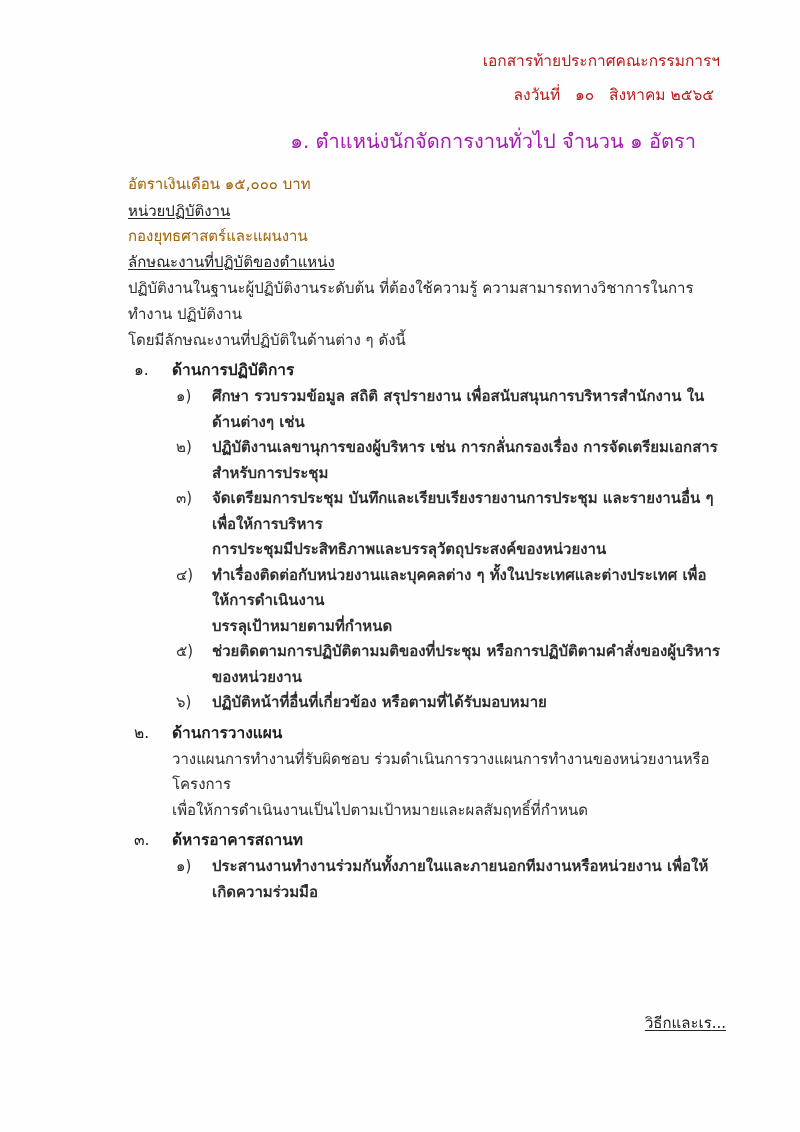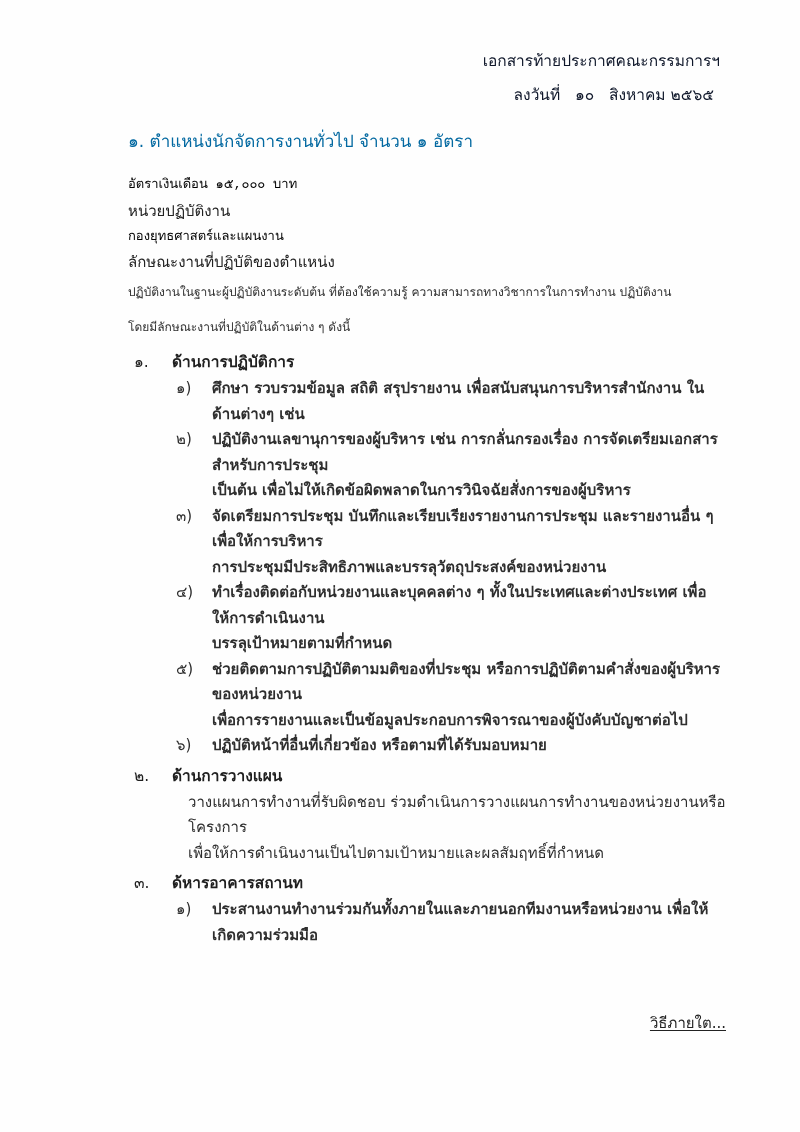--- a/index.html
+++ b/index.html
@@ -35,57 +35,57 @@
 
   
   .doc-header {
     text-align: right;
     margin: 0 0 6px 0;
     padding-right: 6px;
   }
   .doc-header .hline {
     font-size: 15.5px;
     line-height: 34px;
-    color: #0f172a;
+    color: #b91c1c;
     white-space: pre;
   }
   .doc-header .hline.second {
     padding-right: 6px;
   }
 
   
   .doc-title {
-    text-align: left;
-    font-size: 17px;
+    text-align: right;
+    font-size: 20px;
     line-height: 30px;
-    color: #0369a1;
+    color: #a21caf;
     margin: 14px 0 16px 0;
     padding-right: 30px;
   }
 
   
   .line {
-    font-size: 13px;
+    font-size: 15px;
     line-height: 25.5px;
-    color: #000000;
-    font-family: Liberation Mono, monospace;
+    color: #a16207;
   }
 
   .label-underline {
     font-size: 15px;
     line-height: 26px;
     color: #222;
+    text-decoration: underline;
     text-underline-offset: 2px;
     display: inline-block;
   }
   .label-row { line-height: 26px; }
 
   .para {
-    font-size: 12px;
-    line-height: 35px;
+    font-size: 15px;
+    line-height: 26px;
     color: #2e2e2e;
   }
 
   
   .section {
     margin-top: 4px;
   }
   .section-head {
     display: flex;
     align-items: baseline;
@@ -105,21 +105,21 @@
     font-weight: bold;
   }
 
   
   .section-body {
     margin-left: 44px;
     font-size: 15px;
     line-height: 25.5px;
     color: #2e2e2e;
   }
-  .section-body .bline { display: block; margin-left: 16px; }
+  .section-body .bline { display: block; }
 
   
   .subitem {
     display: flex;
     align-items: baseline;
     margin-left: 44px;
     font-size: 15px;
     line-height: 25.5px;
     color: #2e2e2e;
   }
@@ -189,42 +189,40 @@
       <div class="subitem">
         <span class="sub-num">๑)</span>
         <span class="sub-text">
           <span class="bline">ศึกษา รวบรวมข้อมูล สถิติ สรุปรายงาน เพื่อสนับสนุนการบริหารสำนักงาน ในด้านต่างๆ เช่น</span>
         </span>
       </div>
       <div class="subitem">
         <span class="sub-num">๒)</span>
         <span class="sub-text">
           <span class="bline">ปฏิบัติงานเลขานุการของผู้บริหาร เช่น การกลั่นกรองเรื่อง การจัดเตรียมเอกสารสำหรับการประชุม</span>
-          <span class="bline">เป็นต้น เพื่อไม่ให้เกิดข้อผิดพลาดในการวินิจฉัยสั่งการของผู้บริหาร</span>
         </span>
       </div>
       <div class="subitem">
         <span class="sub-num">๓)</span>
         <span class="sub-text">
           <span class="bline">จัดเตรียมการประชุม บันทึกและเรียบเรียงรายงานการประชุม และรายงานอื่น ๆ เพื่อให้การบริหาร</span>
           <span class="bline">การประชุมมีประสิทธิภาพและบรรลุวัตถุประสงค์ของหน่วยงาน</span>
         </span>
       </div>
       <div class="subitem">
         <span class="sub-num">๔)</span>
         <span class="sub-text">
           <span class="bline">ทำเรื่องติดต่อกับหน่วยงานและบุคคลต่าง ๆ ทั้งในประเทศและต่างประเทศ เพื่อให้การดำเนินงาน</span>
           <span class="bline">บรรลุเป้าหมายตามที่กำหนด</span>
         </span>
       </div>
       <div class="subitem">
         <span class="sub-num">๕)</span>
         <span class="sub-text">
           <span class="bline">ช่วยติดตามการปฏิบัติตามมติของที่ประชุม หรือการปฏิบัติตามคำสั่งของผู้บริหารของหน่วยงาน</span>
-          <span class="bline">เพื่อการรายงานและเป็นข้อมูลประกอบการพิจารณาของผู้บังคับบัญชาต่อไป</span>
         </span>
       </div>
       <div class="subitem">
         <span class="sub-num">๖)</span>
         <span class="sub-text">
           <span class="bline">ปฏิบัติหน้าที่อื่นที่เกี่ยวข้อง หรือตามที่ได้รับมอบหมาย</span>
         </span>
       </div>
     </div>
 
@@ -250,15 +248,15 @@
           <span class="bline">ประสานงานทำงานร่วมกันทั้งภายในและภายนอกทีมงานหรือหน่วยงาน เพื่อให้เกิดความร่วมมือ</span>
 
         </span>
       </div>
 
     </div>
 
   </div>
 
   <div class="doc-footer">
-    <span class="flink">วิธีภายใต...</span>
+    <span class="flink">วิธีกและเร...</span>
   </div>
 </div>
 
 </body></html>

